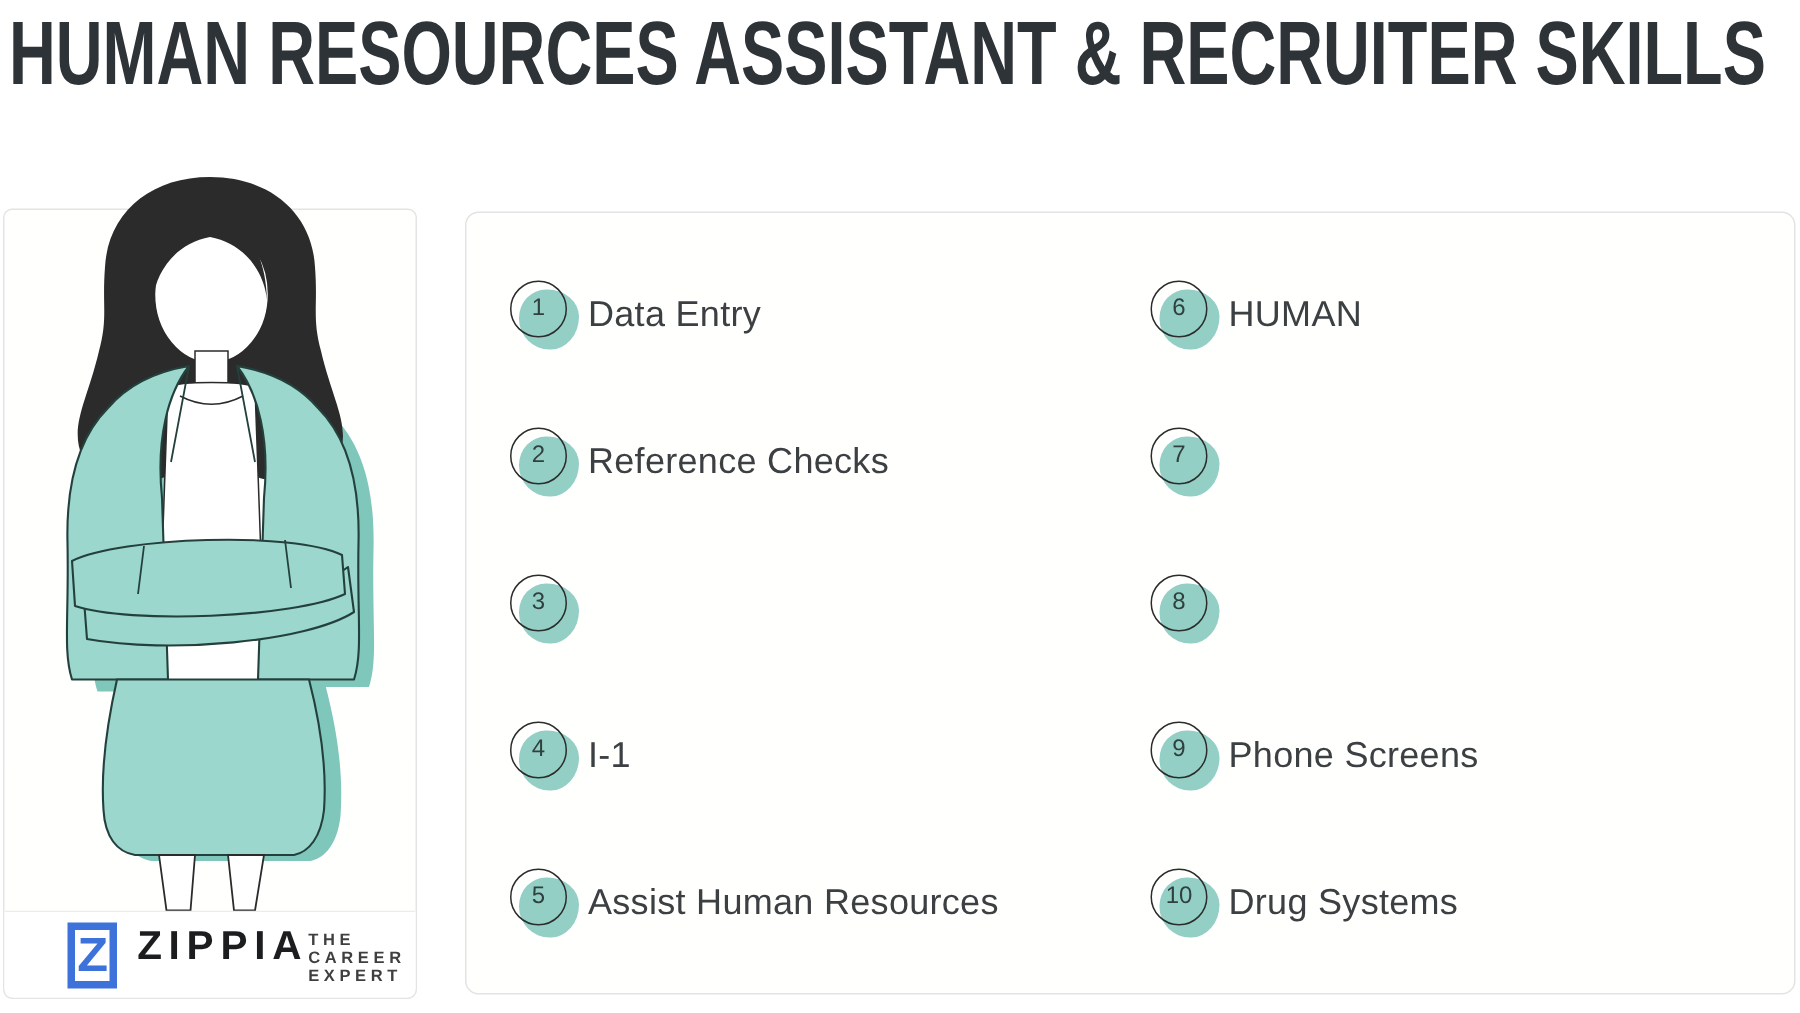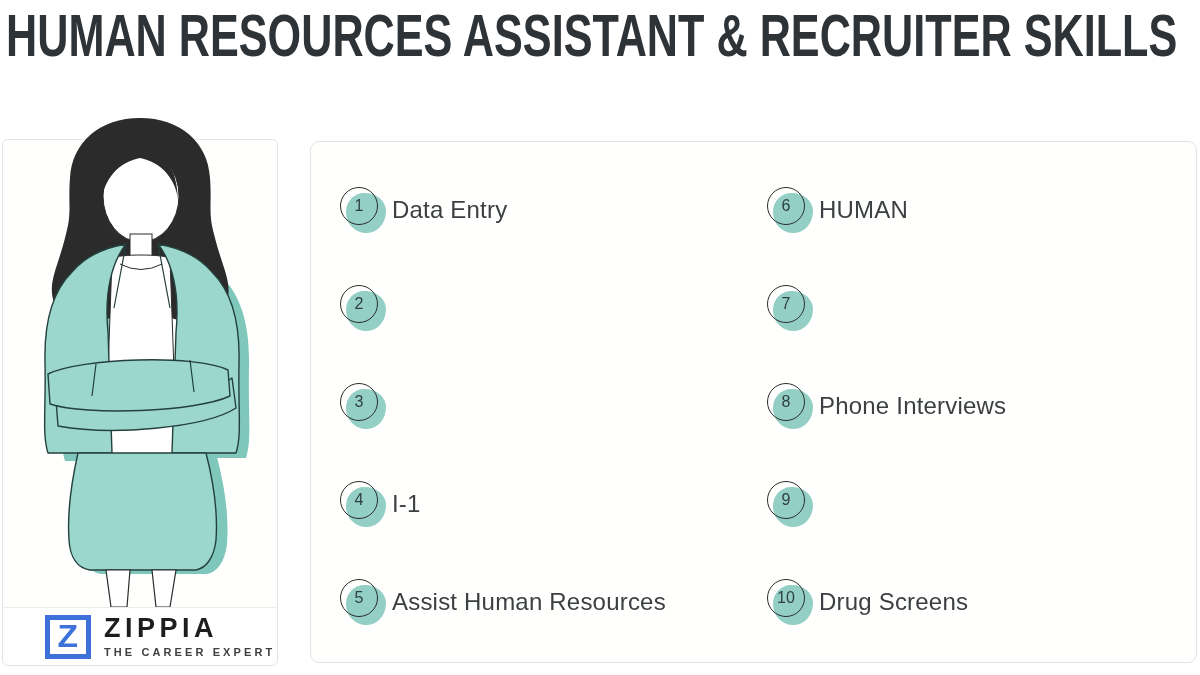--- a/index.html
+++ b/index.html
@@ -30,21 +30,21 @@
   }
   .logo-mark {
     width:46px; height:44px; border:5px solid #3c72d9; background:#fff;
     display:flex; align-items:center; justify-content:center;
     box-shadow:inset 0 0 0 1px #ffffff;
   }
   .logo-z {
     font-size:32px; font-weight:700; color:#3c72d9; line-height:1;
     transform:scaleX(1.05); margin-top:-2px;
   }
-  .brand-text { display:flex; flex-direction:column; }
+  .brand-text { display:flex; flex-direction:row; }
   .brand-name {
     font-size:27px; font-weight:700; color:#1c1d1f; letter-spacing:4.5px; line-height:1;
   }
   .brand-tagline {
     font-size:11px; font-weight:700; color:#3f3f3f; letter-spacing:3.1px; margin-top:4px;
   }
 
   
   .skills-card {
     position:absolute; left:310px; top:141px; width:887px; height:522px;
@@ -141,20 +141,21 @@
     <div class="skill-label">Data Entry</div>
   </div>
 
   <div class="skill-item">
     <div class="badge">
       <span class="badge-blob"></span>
       <span class="badge-ring">
         <span>2</span>
       </span>
     </div>
+    <div class="skill-label">Reference Checks</div>
   </div>
 
   <div class="skill-item">
     <div class="badge">
       <span class="badge-blob"></span>
       <span class="badge-ring">
         <span>3</span>
       </span>
     </div>
   </div>
@@ -199,35 +200,35 @@
     </div>
   </div>
 
   <div class="skill-item">
     <div class="badge">
       <span class="badge-blob"></span>
       <span class="badge-ring">
         <span>8</span>
       </span>
     </div>
-    <div class="skill-label">Phone Interviews</div>
   </div>
 
   <div class="skill-item">
     <div class="badge">
       <span class="badge-blob"></span>
       <span class="badge-ring">
         <span>9</span>
       </span>
     </div>
+    <div class="skill-label">Phone Screens</div>
   </div>
 
   <div class="skill-item">
     <div class="badge">
       <span class="badge-blob"></span>
       <span class="badge-ring">
         <span>10</span>
       </span>
     </div>
-    <div class="skill-label">Drug Screens</div>
+    <div class="skill-label">Drug Systems</div>
   </div>
 </div>
 </div>
 
 </body></html>

